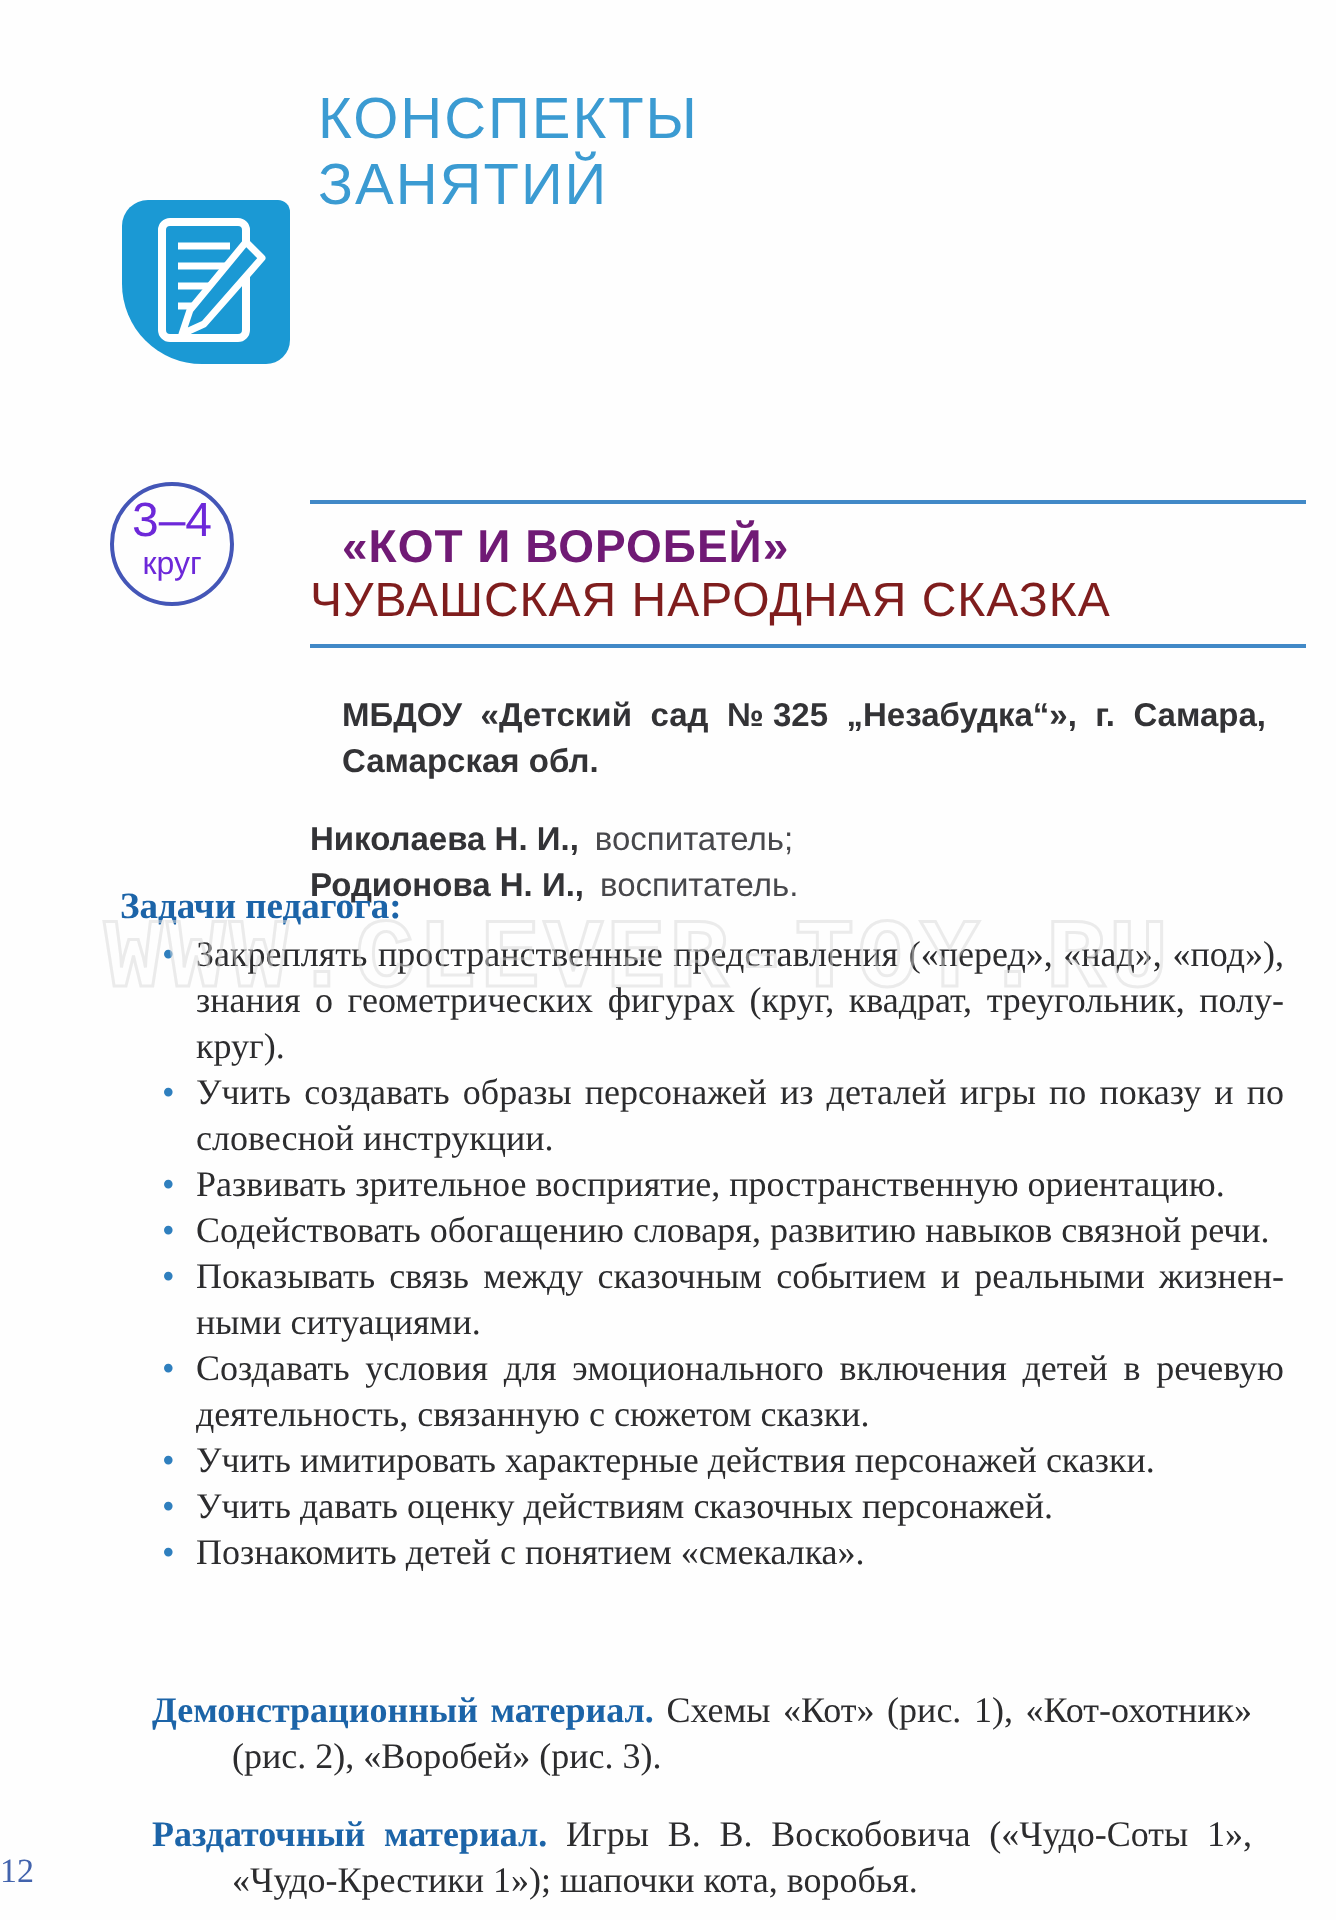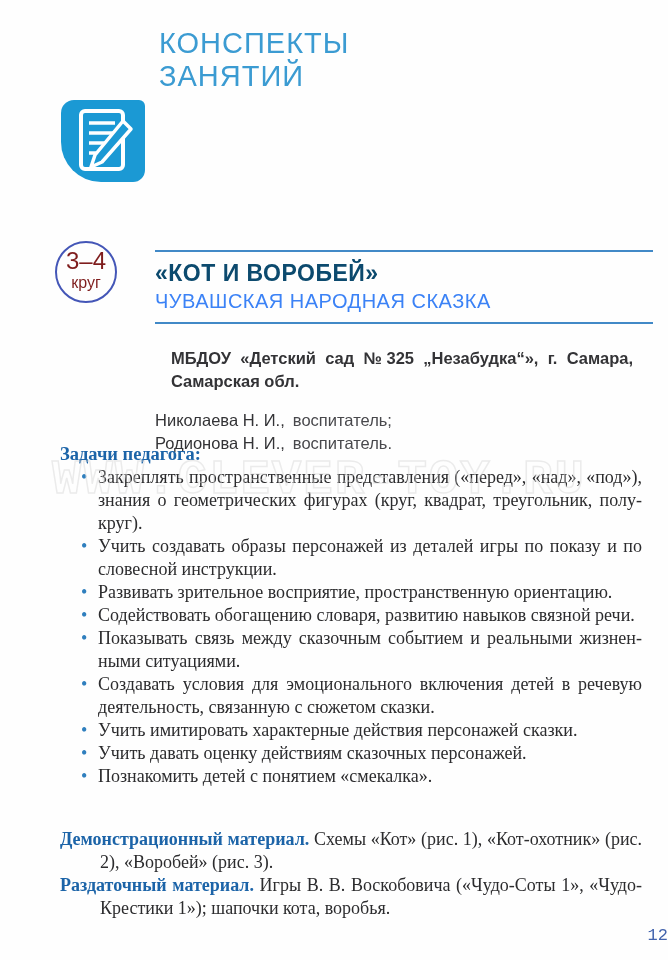--- a/index.html
+++ b/index.html
@@ -3,62 +3,62 @@
 <meta charset="utf-8">
 <style>
   html,body{margin:0;padding:0;background:#e9e9e9;}
   .page{
     position:relative;width:668px;height:960px;background:#fefefe;
     margin:0 auto;overflow:hidden;
     font-family:"Liberation Serif",serif;color:#2c2c2e;
   }
   
   .main-heading{
-    position:absolute;left:159px;top:27px;
+    position:absolute;left:159px;top:44px;
     font-family:"Liberation Sans",sans-serif;font-weight:500;
     font-size:29px;line-height:33px;letter-spacing:1px;
     color:#3b9bd2;
   }
   
   .doc-icon{
     position:absolute;left:61px;top:100px;width:84px;height:82px;
     background:#1b99d4;border-radius:13px 6px 12px 40px;
   }
   .doc-icon svg{display:block;}
   
   .age-badge{
     position:absolute;left:55px;top:241px;width:62px;height:62px;
     border:2px solid #4456b7;border-radius:50%;
     box-sizing:border-box;text-align:center;
-    font-family:"Liberation Sans",sans-serif;color:#7f1d1d;
+    font-family:"Liberation Sans",sans-serif;color:#6d28d9;
   }
   .age-range{font-size:24px;line-height:26px;margin-top:5px;}
   .age-unit{font-size:16px;line-height:18px;}
   
   .lesson-header{position:absolute;left:155px;top:250px;width:498px;}
   .rule{height:2px;background:#4189c7;}
   .lesson-title{
-    margin:7px 0 0 0;font-family:"Liberation Sans",sans-serif;
-    font-weight:bold;font-size:23px;line-height:28px;color:#0c4a6e;
+    margin:7px 0 0 16px;font-family:"Liberation Sans",sans-serif;
+    font-weight:bold;font-size:23px;line-height:28px;color:#701a75;
     letter-spacing:0.5px;
   }
   .lesson-subtitle{
     margin:1px 0 8px 0;font-family:"Liberation Sans",sans-serif;
-    font-weight:normal;font-size:20px;line-height:26px;color:#3b82f6;
+    font-weight:normal;font-size:24px;line-height:26px;color:#7f1d1d;
     letter-spacing:0.5px;
   }
   
   .source-block{
     position:absolute;left:155px;top:331px;width:494px;
     font-family:"Liberation Sans",sans-serif;font-size:16.5px;
     line-height:23px;color:#333336;
   }
   .institution{margin:16px;text-align:justify;font-weight:bold;hyphens:manual;}
   .author-line{margin:0;}
-  .author-name{font-weight:normal;margin-right:8px;}
+  .author-name{font-weight:bold;margin-right:8px;}
   .author-role{color:#48484c;}
   
   .tasks-label{
     position:absolute;left:60px;top:444px;
     font-family:"Liberation Serif",serif;font-weight:bold;
     font-size:18.5px;color:#1c64a8;
   }
   .tasks-list{
     position:absolute;left:60px;top:466px;width:582px;
     margin:0;padding:0;list-style:none;
@@ -67,36 +67,36 @@
     position:relative;padding-left:38px;text-align:justify;
     font-size:18px;line-height:23px;hyphens:manual;
   }
   .tasks-list li::before{
     content:"•";position:absolute;left:21px;top:0;
     color:#2f7fbe;font-size:18px;
   }
   
   .materials{position:absolute;left:60px;top:828px;width:582px;}
   .material{
-    margin:0;padding-left:40px;text-indent:-40px;text-align:justify;
+    margin:16px;padding-left:40px;text-indent:-40px;text-align:justify;
     font-size:18px;line-height:23px;
   }
   .material-label{font-weight:bold;color:#1c64a8;}
   
   .watermark{
     position:absolute;left:52px;top:450px;z-index:5;
     font-family:Liberation Mono, monospace;font-weight:bold;
     font-size:49px;line-height:60px;letter-spacing:2px;white-space:nowrap;
     color:transparent;-webkit-text-stroke:1.5px #d9d9d9;
     opacity:0.5;pointer-events:none;
   }
   
   .page-number{
-    position:absolute;left:0;top:926px;width:668px;text-align:right;
-    font-family:Liberation Mono, monospace;font-size:17px;color:#4263ad;
+    position:absolute;left:0;top:926px;width:668px;text-align:left;
+    font-family:Liberation Serif, serif;font-size:17px;color:#4263ad;
   }
 </style>
 </head>
 <body>
 
 <div class="page">
 
   <div class="main-heading">
     <div>КОНСПЕКТЫ</div>
     <div>ЗАНЯТИЙ</div>

